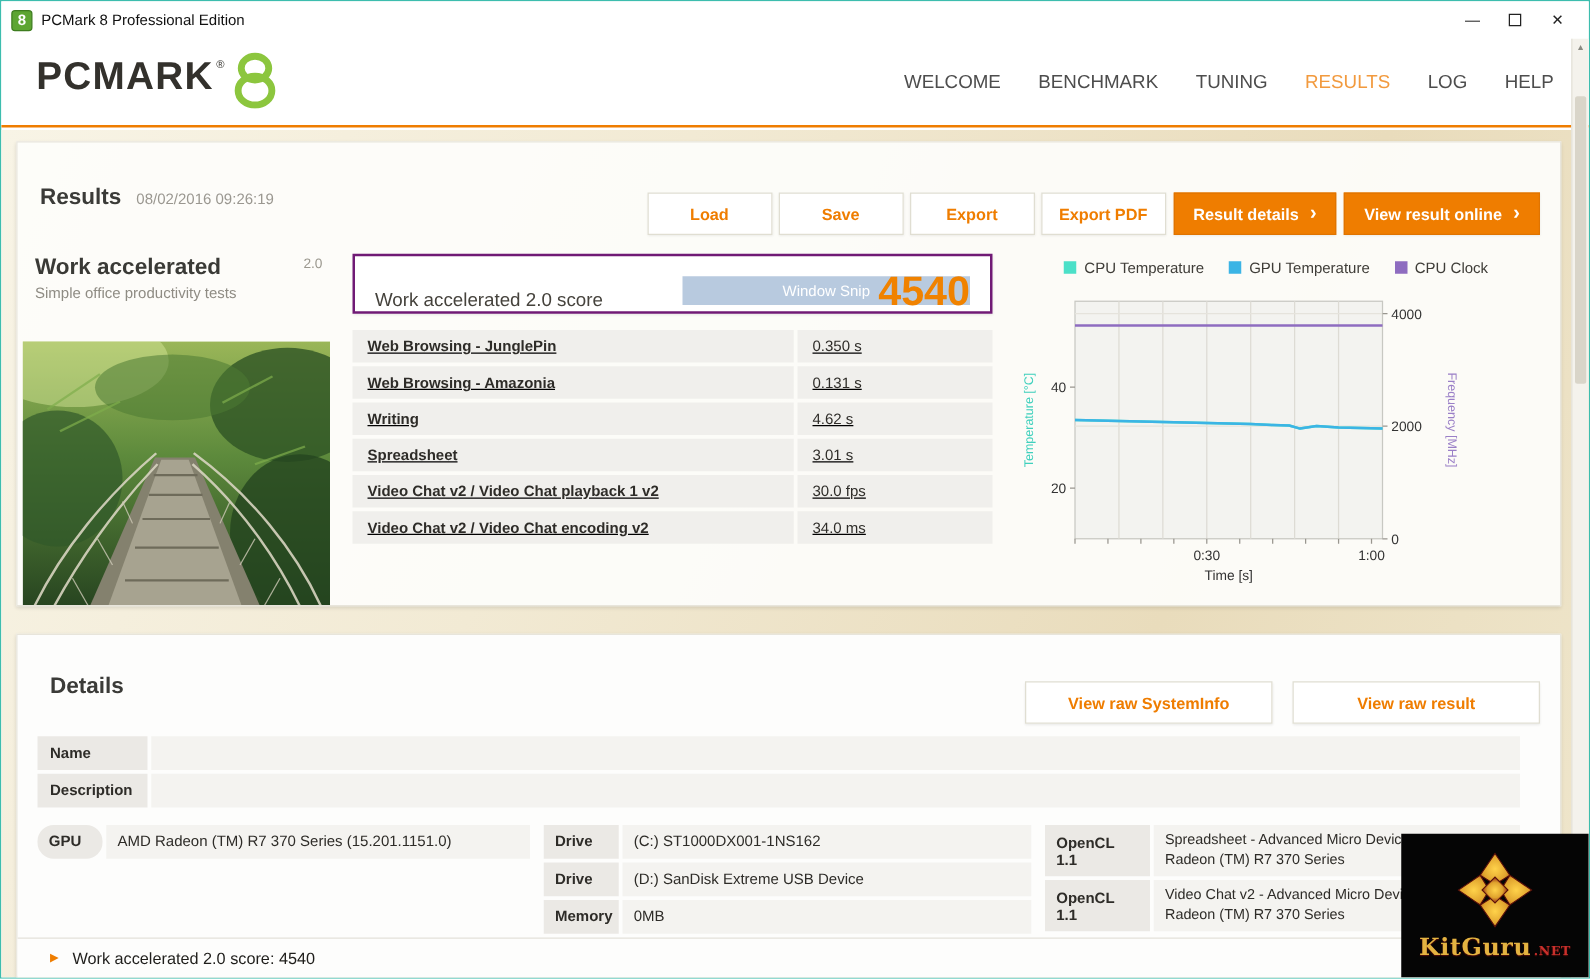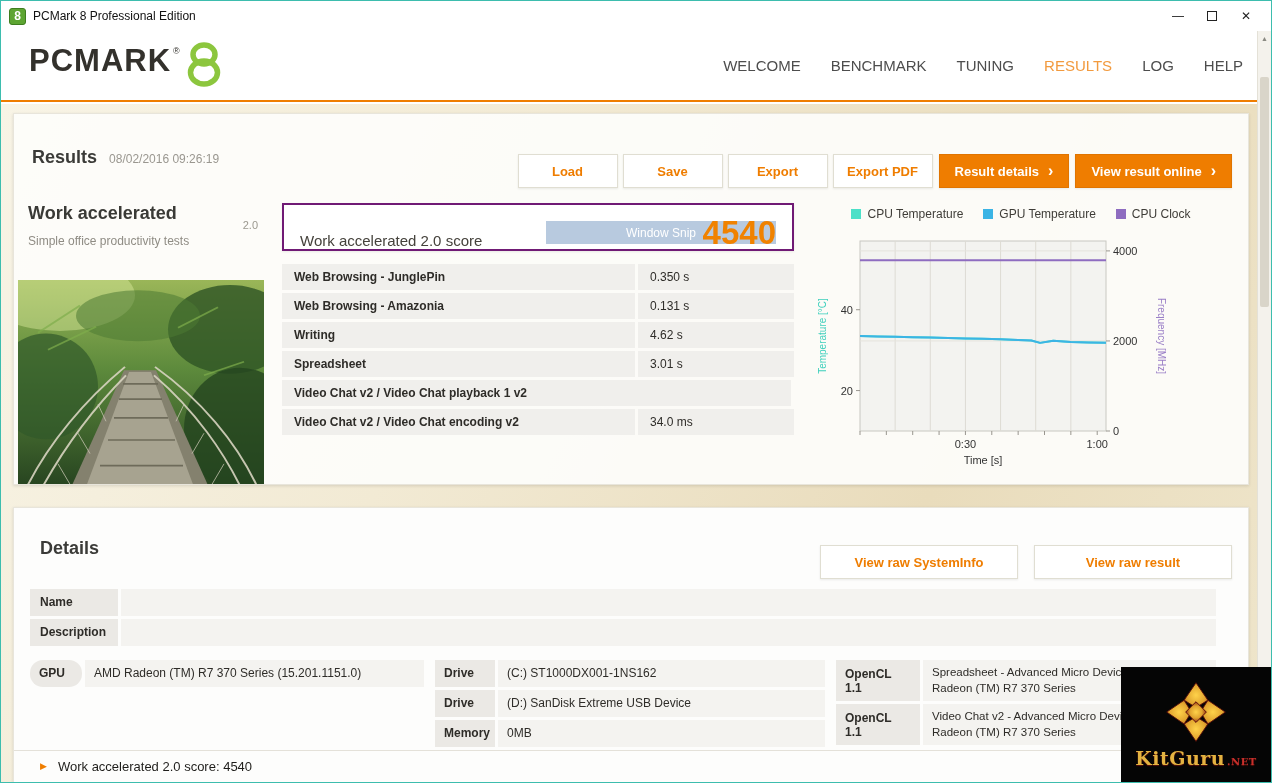--- a/index.html
+++ b/index.html
@@ -44,34 +44,34 @@
   .btn-orange{background:#ef7d00;border-color:#e07400;color:#fff;display:flex;align-items:center;gap:9px;
               padding:0 15px;margin-left:6px;}
   .btn-orange:first-of-type{margin-left:16px;}
   .chev{font-size:16px;font-weight:bold;line-height:1;}
 
   .results-content{display:flex;padding:0 14px 0 4px;height:306px;}
   .left-col{width:246px;flex:none;display:flex;flex-direction:column;gap:24px;}
   .test-card{padding:6px 6px 8px 10px;}
   .test-title-row{display:flex;align-items:flex-start;}
   .test-title{font-size:18px;font-weight:bold;color:#3a3a36;}
-  .test-version{margin-left:auto;font-size:11px;color:#9b988f;margin-top:16px;}
+  .test-version{margin-left:auto;font-size:11px;color:#9b988f;margin-top:2px;}
   .test-subtitle{font-size:12px;color:#8f8c84;margin-top:3px;}
   .test-image{width:246px;height:100%;flex:1;overflow:hidden;}
   .test-image svg{display:block;width:100%;height:100%;}
 
   .mid-col{width:512px;flex:none;margin-left:18px;padding-top:6px;}
   .score-bar{position:relative;background:#fff;border:2px solid #701a75;box-shadow:0 1px 2px rgba(0,0,0,0.08);
              height:48px;display:flex;align-items:flex-end;padding:0 16px;}
   .score-label{font-size:15px;color:#45423c;}
   .score-value{margin-left:auto;font-size:33px;font-weight:bold;color:#f08200;position:relative;z-index:3;line-height:1;}
   .snip-overlay{position:absolute;left:262px;top:16px;width:230px;height:23px;background:rgba(125,158,196,0.55);
                 display:flex;align-items:center;justify-content:center;color:#fff;font-size:12px;z-index:2;}
   .metrics{margin-top:13px;}
-  .metric-row{display:flex;margin-bottom:3px;}
+  .metric-row{display:flex;margin-bottom:3px;text-decoration:underline;}
   .metric-label{flex:1;background:#f0efec;padding:6px 12px;font-size:12px;font-weight:bold;color:#2e2c28;margin-right:3px;}
   .metric-value{width:156px;background:#f0efec;padding:6px 12px;font-size:12px;color:#2e2c28;}
 
   .right-col{flex:1;margin-left:14px;padding-top:8px;display:flex;flex-direction:column;}
   .legend{display:flex;align-items:center;gap:20px;justify-content:center;margin-top:2px;}
   .legend-item{display:flex;align-items:center;gap:6px;}
   .legend-swatch{width:10px;height:10px;display:inline-block;}
   .legend-label{font-size:12px;color:#3f3d38;}
   #chart{margin-top:10px;margin-left:6px;}
   .chart-btn-row{display:flex;justify-content:flex-end;margin-top:2px;padding-right:28px;}
@@ -252,20 +252,21 @@
             <div class="metric-row">
               <div class="metric-label">Writing</div>
               <div class="metric-value">4.62 s</div>
             </div>
             <div class="metric-row">
               <div class="metric-label">Spreadsheet</div>
               <div class="metric-value">3.01 s</div>
             </div>
             <div class="metric-row">
               <div class="metric-label">Video Chat v2 / Video Chat playback 1 v2</div>
+              <div class="metric-value">30.0 fps</div>
             </div>
             <div class="metric-row">
               <div class="metric-label">Video Chat v2 / Video Chat encoding v2</div>
               <div class="metric-value">34.0 ms</div>
             </div>
           </div>
         </div>
 
         <div class="right-col">
           <div class="legend">

